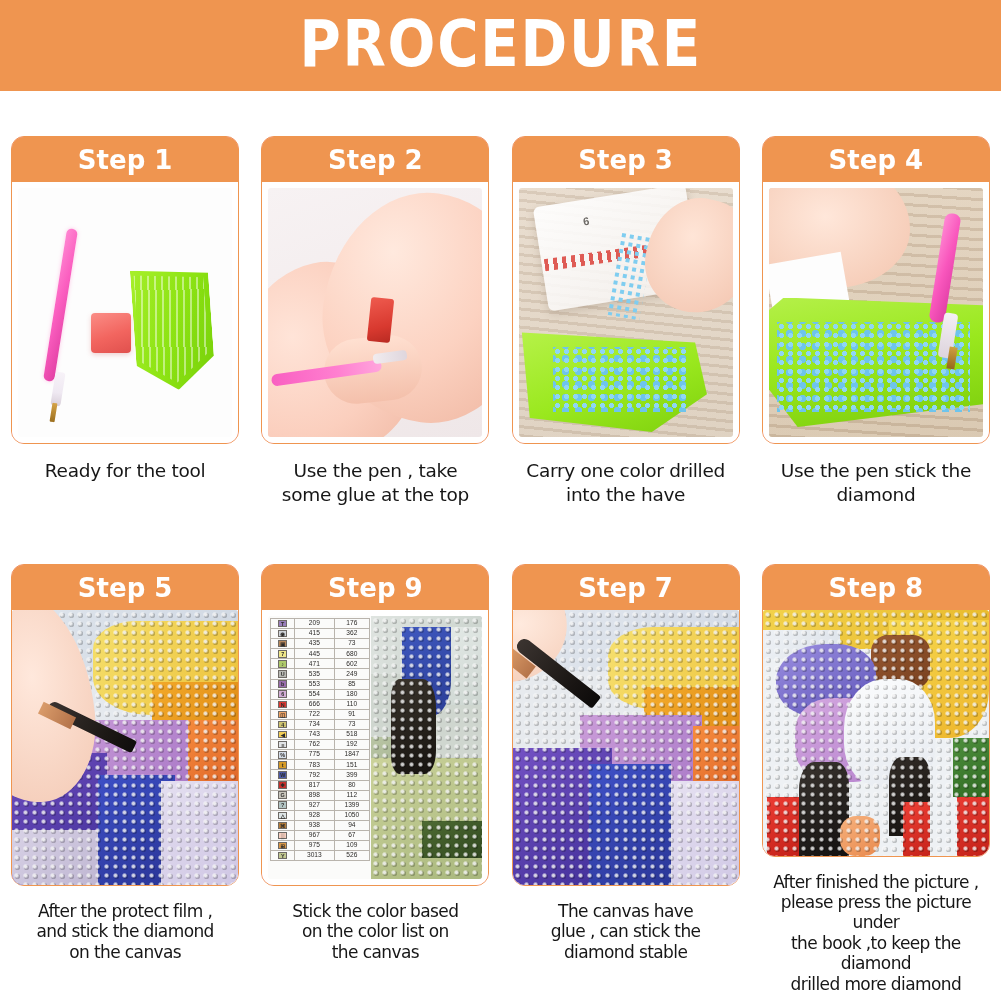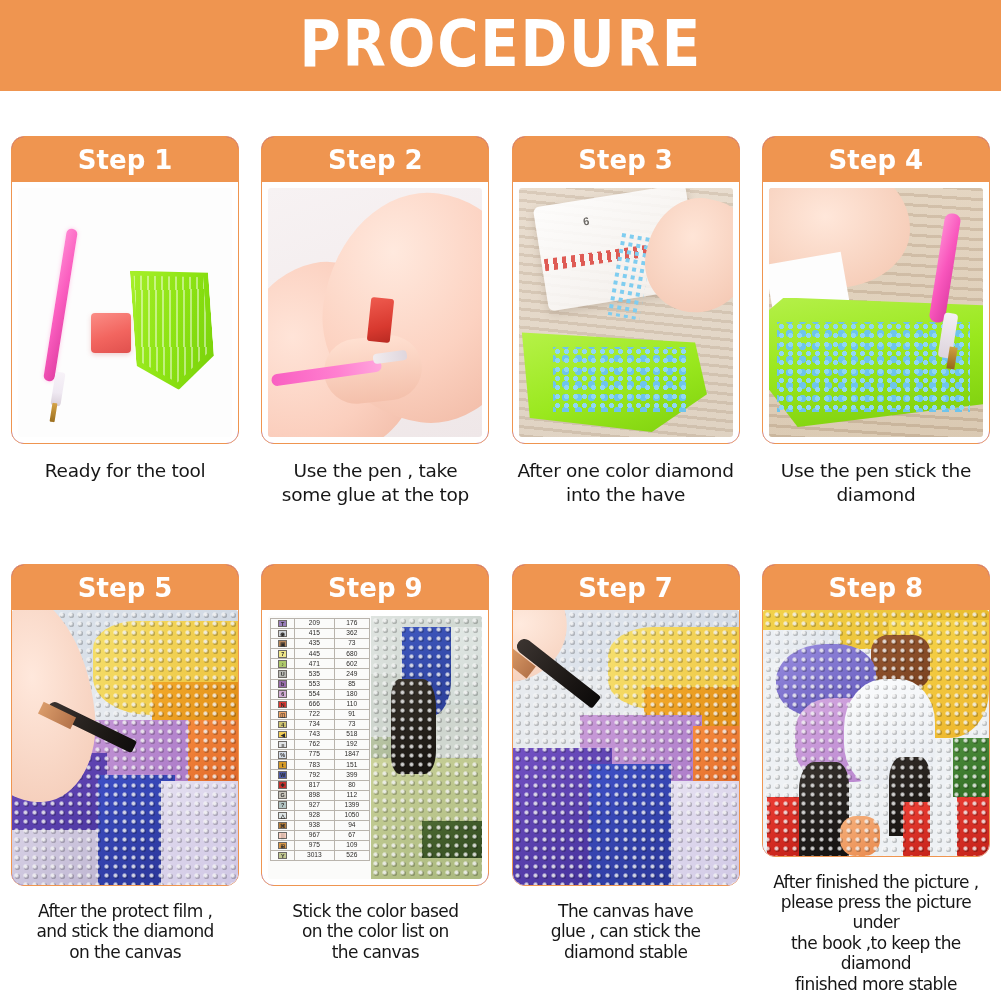--- a/index.html
+++ b/index.html
@@ -56,21 +56,21 @@
     display: flex;
     flex-direction: column;
     align-items: center;
   }
 
   .card {
     width: 228px;
     border: 1.5px solid #ef9550;
     border-radius: 13px;
     overflow: hidden;
-    background: #6d28d9;
+    background: #f9a8d4;
     display: flex;
     flex-direction: column;
   }
   .row-1 .card { height: 308px; }
   .row-2 .card { height: 322px; }
 
   .card-header {
     background: #ef9550;
     height: 45px;
     flex: 0 0 45px;
@@ -564,21 +564,21 @@
               <div class="beads"></div>
               <div class="bag"></div>
               <div class="bag-deco"></div>
               <div class="bag-txt">6</div>
               <div class="stream"></div>
               <div class="hand3"></div>
             </div>
           </div>
         </div>
         <div class="caption">
-          <span class="ln">After one color diamond</span>
+          <span class="ln">Carry one color drilled</span>
           <span class="ln">into the have</span>
         </div>
       </div>
 
       <div class="cell">
         <div class="card">
           <div class="card-header">
             <span class="card-header-label">Step 4</span>
           </div>
           <div class="card-body">
@@ -838,19 +838,19 @@
               <div class="field f13"></div>
               <div class="field f14"></div>
               <div class="dots"></div>
             </div>
           </div>
         </div>
         <div class="caption small">
           <span class="ln">After finished the picture ,</span>
           <span class="ln">please press the picture under</span>
           <span class="ln">the book ,to keep the diamond</span>
-          <span class="ln">finished more stable</span>
+          <span class="ln">drilled more diamond</span>
         </div>
       </div>
 
     </div>
   </div>
 </div>
 
 </body></html>

